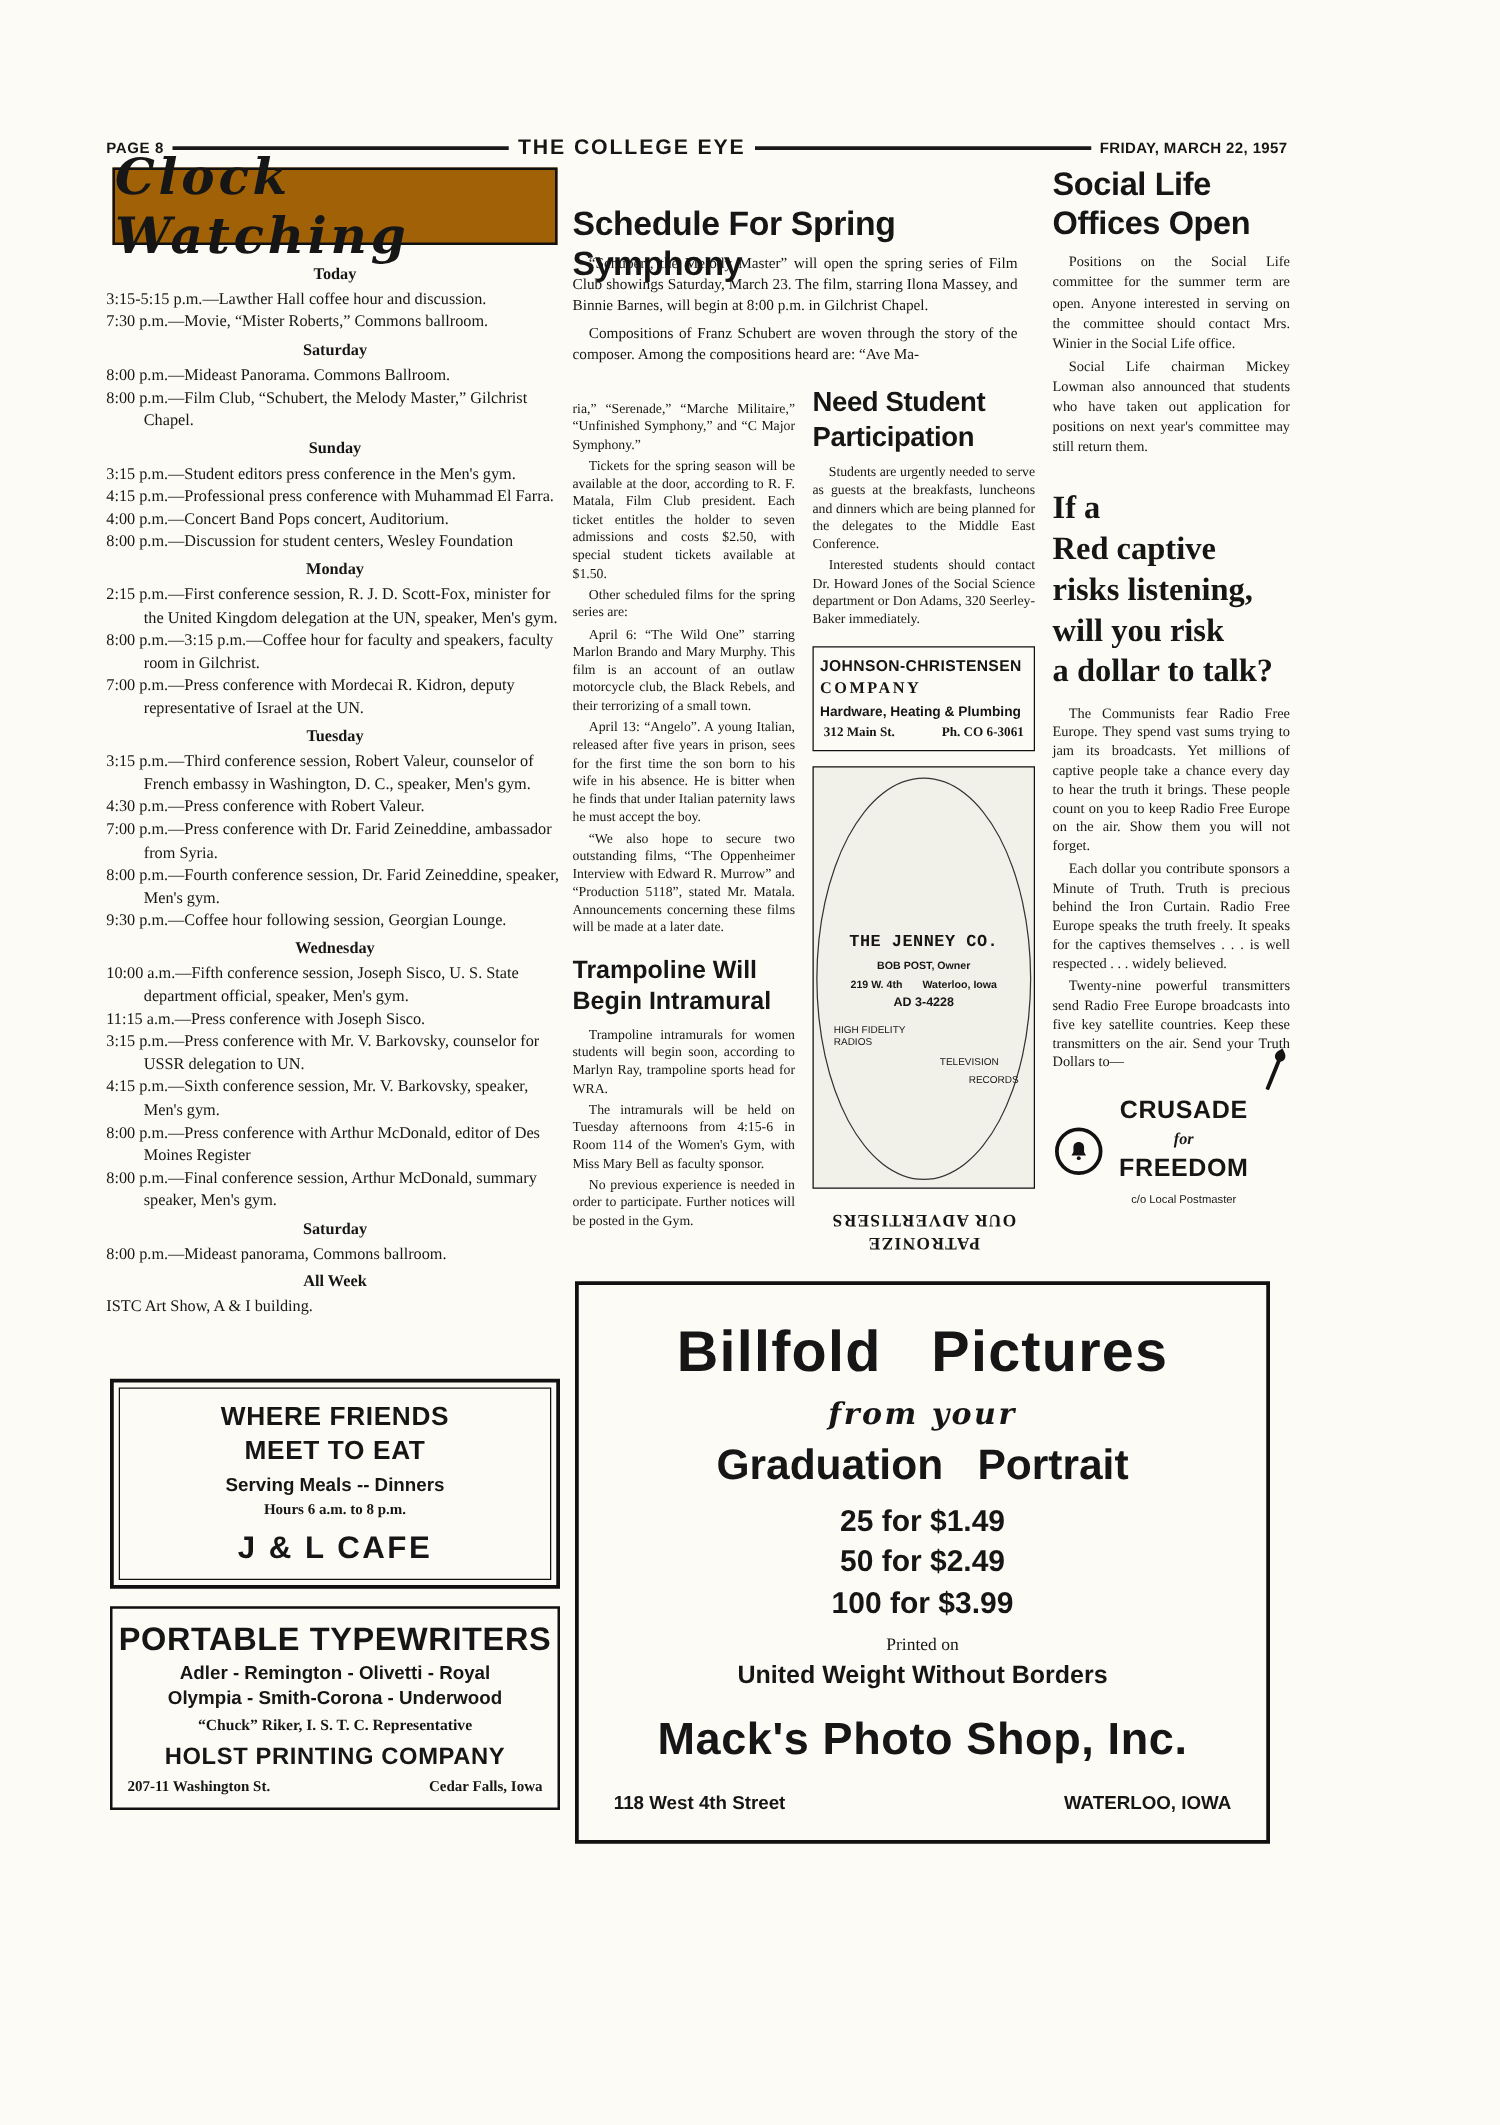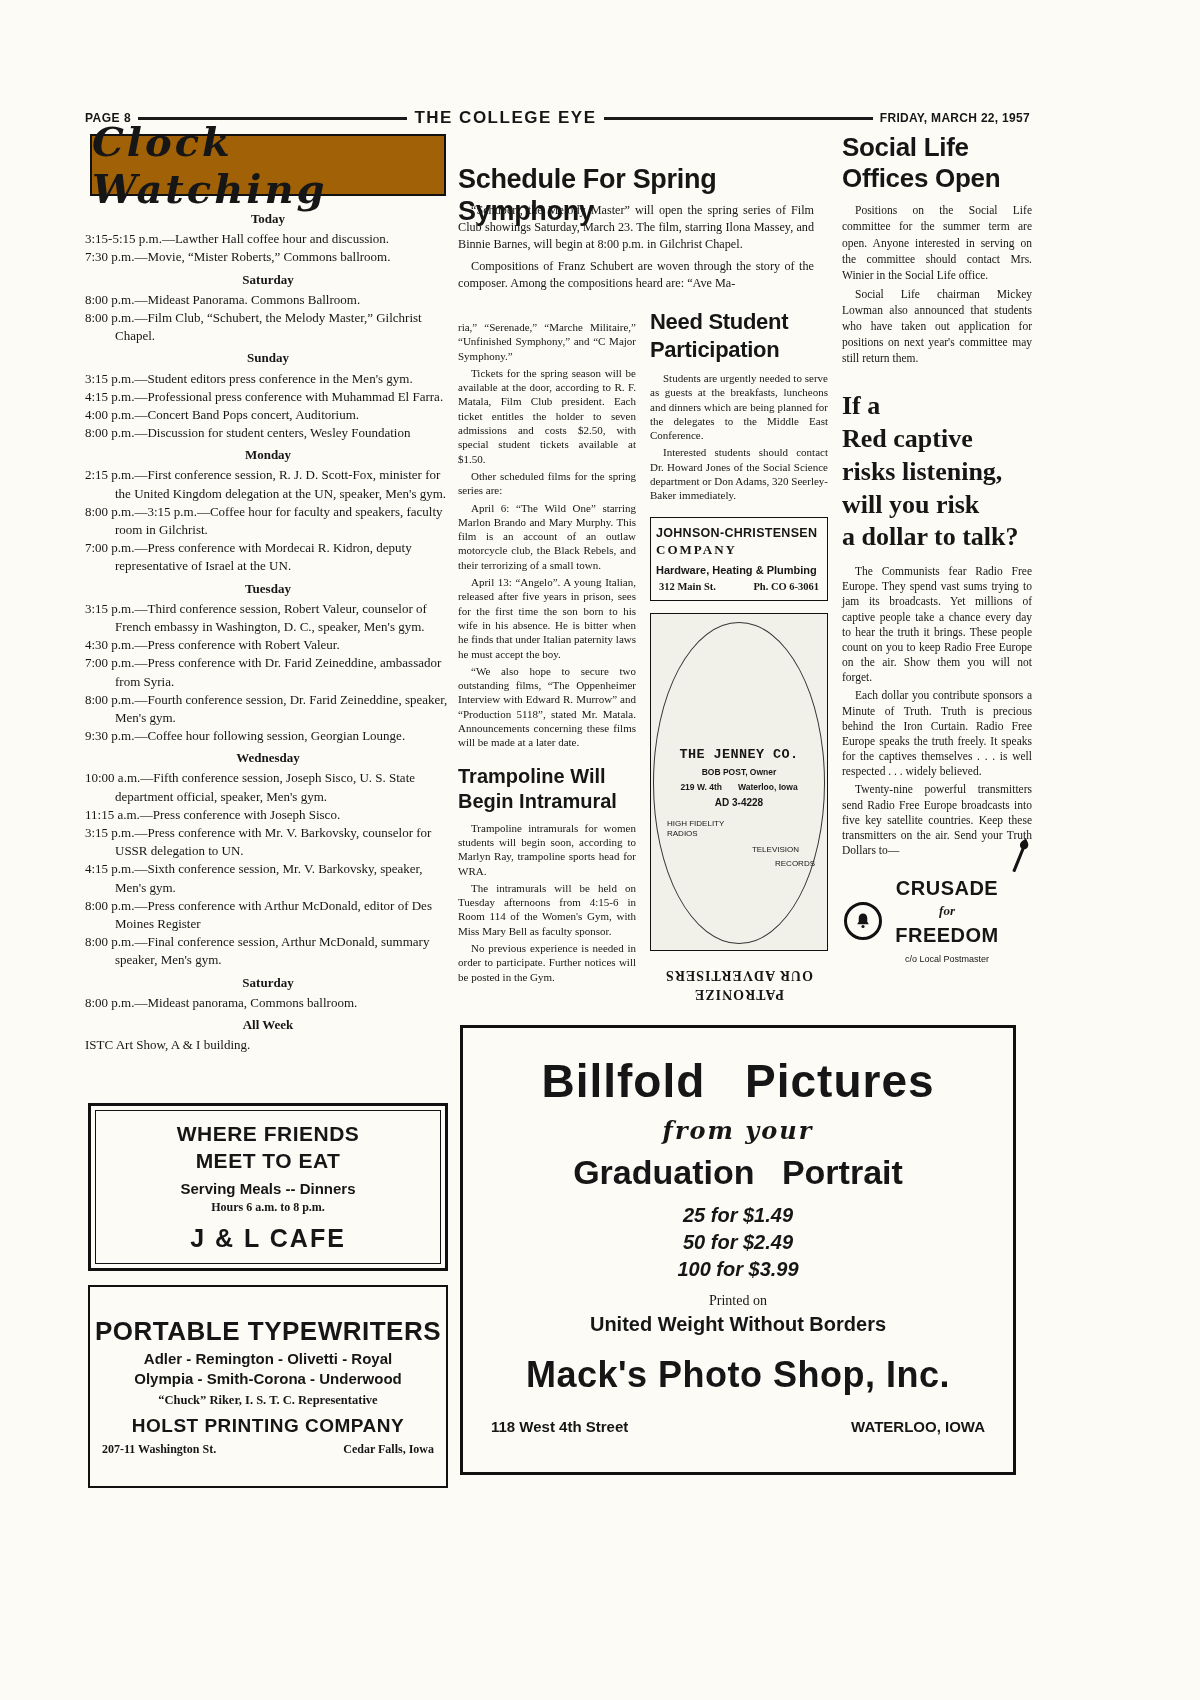--- a/index.html
+++ b/index.html
@@ -93,38 +93,38 @@
   .l-post{font-size:9px;margin-top:4px;}
   #crusade-logo .torch{position:absolute;right:0;top:-36px;transform:rotate(16deg);}
 
   
   #billfold{position:absolute;left:460px;top:1025px;width:556px;height:450px;border:3px solid #111;
     background:#fcfbf6;text-align:center;font-family:"Liberation Sans",sans-serif;padding-top:26px;}
   #billfold .title{font-size:46px;font-weight:bold;word-spacing:26px;letter-spacing:1px;}
   #billfold .script{font-family:"DejaVu Serif",serif;font-style:italic;font-weight:bold;font-size:24px;margin-top:8px;letter-spacing:2px;}
   #billfold .grad{font-size:34px;font-weight:bold;word-spacing:18px;margin-top:8px;}
   #billfold .prices{margin-top:10px;}
-  #billfold .price{font-size:20px;font-weight:bold;line-height:1.35;font-style:italic;}
+  #billfold .price{font-size:24px;font-weight:bold;line-height:1.35;}
   #billfold .printed{font-family:"Liberation Serif",serif;font-size:14px;margin-top:10px;}
   #billfold .weight{font-size:20px;font-weight:bold;margin-top:4px;}
   #billfold .shop{font-size:36px;font-weight:bold;margin-top:18px;letter-spacing:.5px;}
   #billfold .addr-row{display:flex;justify-content:space-between;padding:0 28px;margin-top:22px;
     font-size:15px;font-weight:bold;}
 
   
   #cafe-ad{position:absolute;left:88px;top:1103px;width:360px;height:168px;border:3px solid #111;padding:4px;background:#fcfbf6;}
   #cafe-ad .inner{border:1.5px solid #111;height:100%;display:flex;flex-direction:column;
     align-items:center;justify-content:center;gap:3px;text-align:center;font-family:"Liberation Sans",sans-serif;}
   #cafe-ad .c1,#cafe-ad .c2{font-size:21px;font-weight:bold;letter-spacing:.5px;}
   #cafe-ad .c3{font-size:15px;font-weight:bold;margin-top:4px;}
   #cafe-ad .c4{font-family:"Liberation Serif",serif;font-size:12px;font-weight:bold;}
   #cafe-ad .c5{font-size:25px;font-weight:bold;letter-spacing:2px;margin-top:6px;}
 
   
-  #type-ad{position:absolute;left:88px;top:1285px;width:360px;height:203px;border:2.5px solid #111;
+  #type-ad{position:absolute;left:88px;top:1285px;width:360px;height:163px;border:2.5px solid #111;
     display:flex;flex-direction:column;align-items:center;justify-content:center;gap:3px;text-align:center;
     font-family:"Liberation Sans",sans-serif;background:#fcfbf6;}
   #type-ad .t1{font-size:26px;font-weight:bold;letter-spacing:.5px;}
   #type-ad .t2,#type-ad .t3{font-size:15px;font-weight:bold;}
   #type-ad .t4{font-family:"Liberation Serif",serif;font-size:12.5px;font-weight:bold;margin-top:3px;}
   #type-ad .t5{font-size:19px;font-weight:bold;letter-spacing:.5px;margin-top:4px;}
   #type-ad .t6{display:flex;justify-content:space-between;width:100%;padding:0 12px;
     font-size:12px;font-weight:bold;margin-top:2px;font-family:"Liberation Serif",serif;}
 </style>
 </head>

